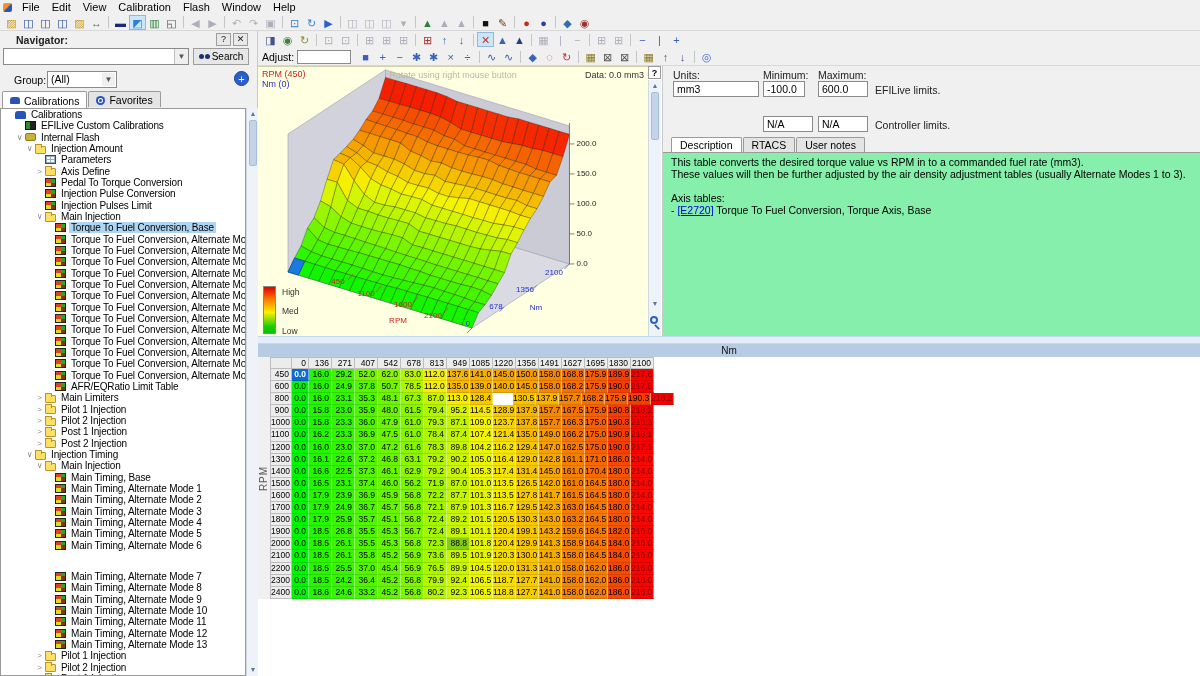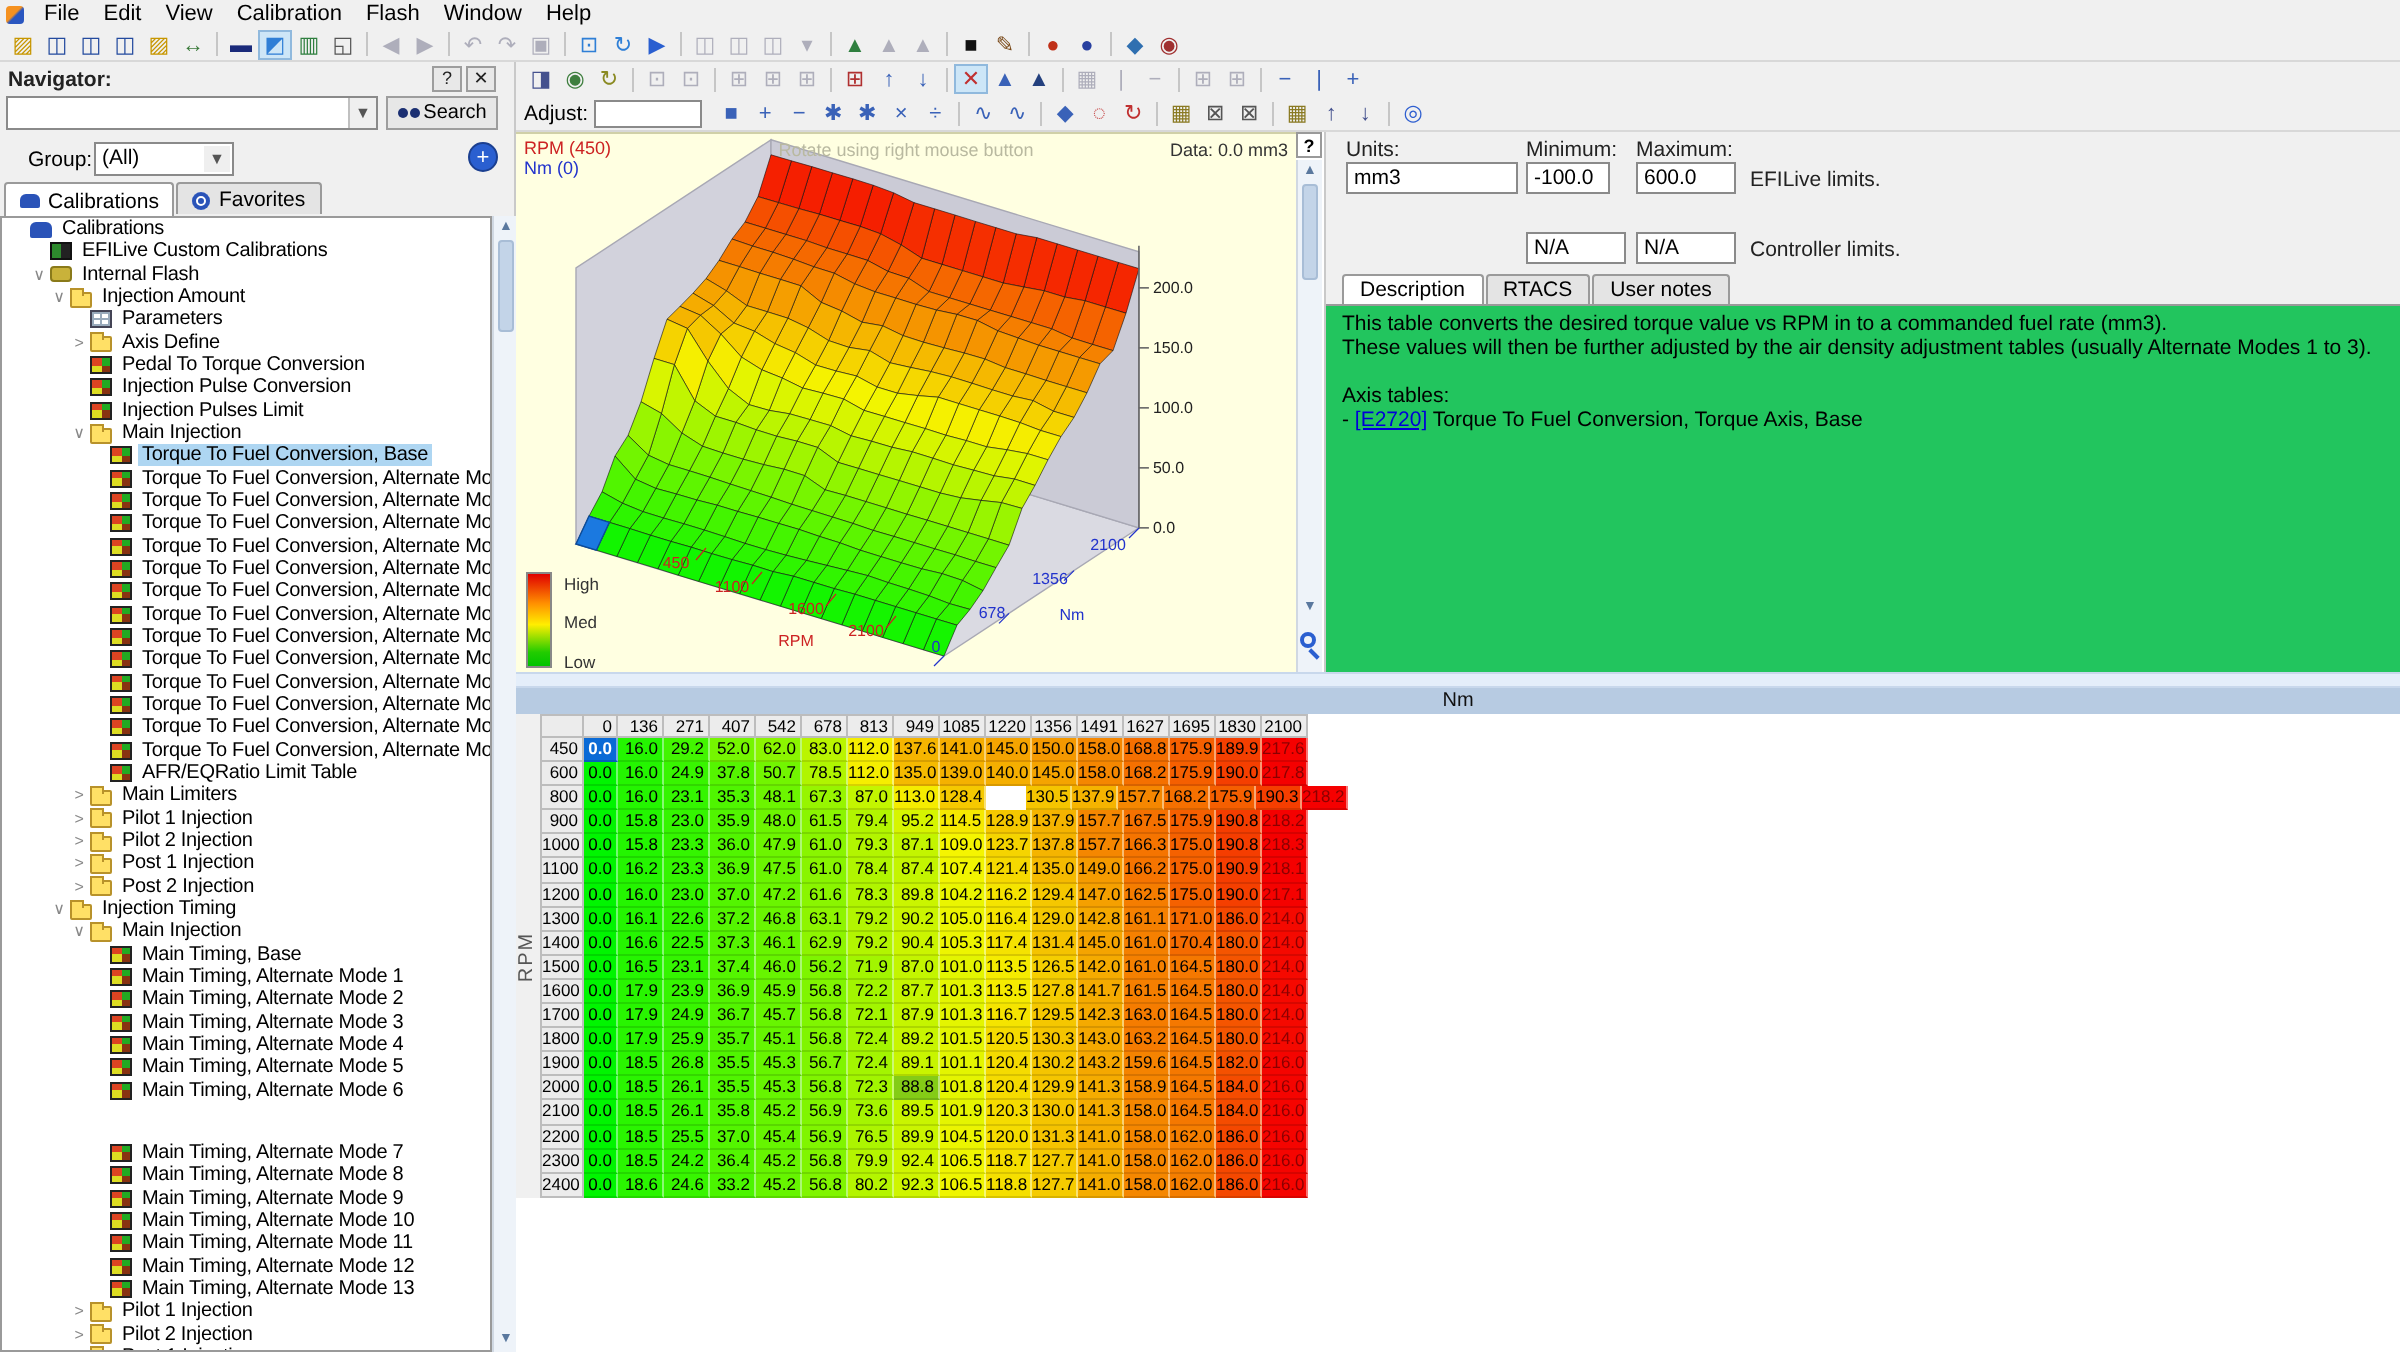--- a/index.html
+++ b/index.html
@@ -12,21 +12,21 @@
 #toolbar-main{position:absolute;left:0;top:14px;width:1200px;height:17px;background:#f0f0f0;border-bottom:1px solid #d8d8d8;display:flex;align-items:center;padding-left:3px}
 .tb-btn{display:inline-block;width:17px;height:15px;font-size:11px;line-height:14px;text-align:center;border:1px solid transparent}
 .tb-btn.hl{background:#cde6f7;border-color:#90b9dd}
 .tb-btn.dim{opacity:.38}
 .tb-sep{display:inline-block;width:1px;height:12px;background:#c6c6c6;margin:0 3px}
 #chart-toolbar-1{position:absolute;left:258px;top:31px;width:942px;height:17px;background:#f0f0f0;display:flex;align-items:center;padding-left:4px}
 #chart-toolbar-2{position:absolute;left:258px;top:48px;width:942px;height:18px;background:#f0f0f0;border-bottom:1px solid #d8d8d8;display:flex;align-items:center;padding-left:4px;font-size:10.5px}
 #adjust-input{width:54px;height:14px;border:1px solid #8a8a8a;background:#fff;margin:0 6px 0 3px;font-size:10px}
 
 #left-panel{position:absolute;left:0;top:31px;width:258px;height:645px;background:#f0f0f0;border-right:1px solid #c9c9c9}
-#nav-title{position:absolute;left:4px;top:3px;font-size:10.5px;font-weight:bold;color:#222}
+#nav-title{position:absolute;left:16px;top:3px;font-size:10.5px;font-weight:bold;color:#222}
 .mini-btn{position:absolute;top:2px;width:15px;height:13px;background:#e8e8e8;border:1px solid #9d9d9d;font-size:9px;line-height:11px;text-align:center;color:#222}
 #search-combo{position:absolute;left:3px;top:17px;width:186px;height:17px;background:#fff;border:1px solid #8a8a8a}
 #search-combo .dd{position:absolute;right:0;top:0;width:14px;height:15px;background:#efefef;border-left:1px solid #c0c0c0;font-size:8px;text-align:center;line-height:15px;color:#555}
 #search-btn{position:absolute;left:193px;top:17px;width:56px;height:17px;background:#e7e7e7;border:1px solid #9d9d9d;font-size:10px;display:flex;align-items:center;justify-content:center;gap:3px}
 .binoc{width:5px;height:5px;border-radius:50%;background:#1b2f72;box-shadow:6px 0 0 #1b2f72;margin-right:5px}
 #group-row{position:absolute;left:0;top:38px;width:258px;height:21px;font-size:10.5px}
 #group-label{position:absolute;left:14px;top:5px}
 #group-select{position:absolute;left:47px;top:2px;width:70px;height:17px;background:#fff;border:1px solid #8a8a8a;font-size:10.5px;padding:1px 3px}
 #group-select .dd{position:absolute;right:1px;top:1px;width:13px;height:13px;background:#efefef;font-size:8px;text-align:center;line-height:13px;color:#555}
 #group-plus{position:absolute;left:234px;top:2px;width:15px;height:15px;border-radius:50%;background:#2a5fd0;color:#fff;font-size:11px;line-height:14px;text-align:center;border:1px solid #1b3f90}
@@ -81,21 +81,21 @@
 .ccell.c0{width:17px}
 .hcell{background:#ececec;border:1px solid #bdbdbd;border-left:none;color:#000;line-height:10px}
 .selcell{background:#0a6ad6;color:#fff;font-weight:bold}
 
 #right-panel{position:absolute;left:662px;top:66px;width:538px;height:270px;background:#f0f0f0;border-left:1px solid #c9c9c9;font-size:10.5px}
 .rp-label{position:absolute;color:#222}
 .rp-input{position:absolute;height:16px;border:1px solid #8a8a8a;background:#fff;font-size:10.5px;font-family:"Liberation Sans",sans-serif;padding:0 3px}
 #desc-tabs{position:absolute;left:8px;top:71px;display:flex}
 .desc-tab{height:15px;padding:1px 8px 0;font-size:10.5px;border:1px solid #9a9a9a;border-bottom:none;border-radius:2px 2px 0 0;background:#e4e4e4;margin-right:1px}
 .desc-tab.active{background:#fff;height:16px}
-#desc-box{position:absolute;left:0;top:86px;width:538px;height:184px;background:#22c55e;border-top:1px solid #9a9a9a;padding:3px 8px;font-size:10.5px;line-height:12px}
+#desc-box{position:absolute;left:0;top:86px;width:538px;height:184px;background:#86efac;border-top:1px solid #9a9a9a;padding:3px 8px;font-size:10.5px;line-height:12px}
 #desc-box a{color:#0000d8;text-decoration:underline}
 </style>
 </head>
 <body>
 
 <div id="menubar">
   <span id="appicon"></span>
   <span id="menu-items" style="display:flex">
       <span class="menu-item">File</span>
       <span class="menu-item">Edit</span>
@@ -1270,21 +1270,21 @@
       <span class="ccell c0" style="background: rgb(0, 245, 0); color: rgb(0, 0, 0);">0.0</span>
       <span class="ccell" style="background: rgb(42, 245, 0); color: rgb(0, 0, 0);">18.5</span>
       <span class="ccell" style="background: rgb(60, 245, 0); color: rgb(0, 0, 0);">26.8</span>
       <span class="ccell" style="background: rgb(80, 245, 0); color: rgb(0, 0, 0);">35.5</span>
       <span class="ccell" style="background: rgb(102, 245, 0); color: rgb(0, 0, 0);">45.3</span>
       <span class="ccell" style="background: rgb(127, 245, 0); color: rgb(0, 0, 0);">56.7</span>
       <span class="ccell" style="background: rgb(163, 245, 0); color: rgb(0, 0, 0);">72.4</span>
       <span class="ccell" style="background: rgb(200, 245, 0); color: rgb(0, 0, 0);">89.1</span>
       <span class="ccell" style="background: rgb(227, 245, 0); color: rgb(0, 0, 0);">101.1</span>
       <span class="ccell" style="background: rgb(245, 219, 0); color: rgb(0, 0, 0);">120.4</span>
-      <span class="ccell" style="background: rgb(245, 197, 0); color: rgb(0, 0, 0);">130.2</span>
+      <span class="ccell" style="background: rgb(245, 197, 0); color: rgb(0, 0, 0);">199.1</span>
       <span class="ccell" style="background: rgb(245, 168, 0); color: rgb(0, 0, 0);">143.2</span>
       <span class="ccell" style="background: rgb(245, 131, 0); color: rgb(0, 0, 0);">159.6</span>
       <span class="ccell" style="background: rgb(245, 120, 0); color: rgb(0, 0, 0);">164.5</span>
       <span class="ccell" style="background: rgb(245, 81, 0); color: rgb(0, 0, 0);">182.0</span>
       <span class="ccell" style="background: rgb(245, 4, 0); color: rgb(139, 0, 0);">216.0</span>
     </div>
     <div class="trow">
       <span class="rcell">2000</span>
       <span class="ccell c0" style="background: rgb(0, 245, 0); color: rgb(0, 0, 0);">0.0</span>
       <span class="ccell" style="background: rgb(42, 245, 0); color: rgb(0, 0, 0);">18.5</span>

